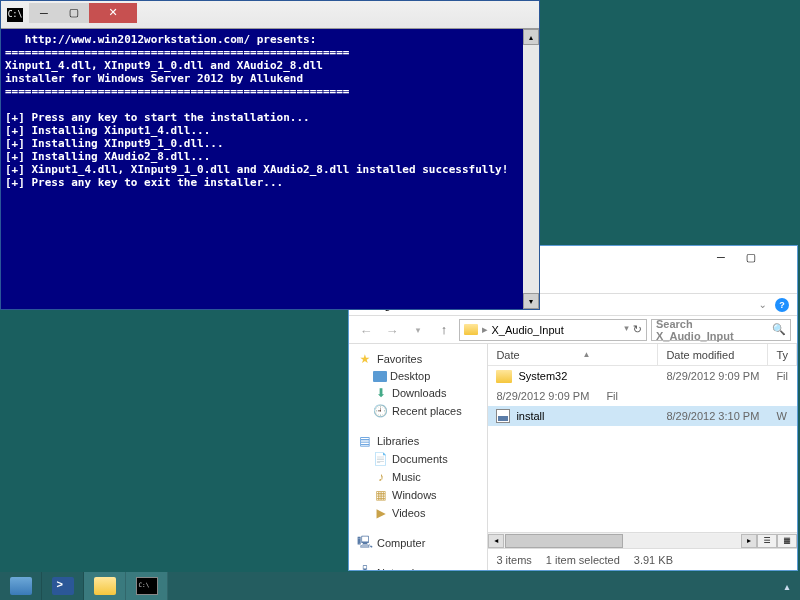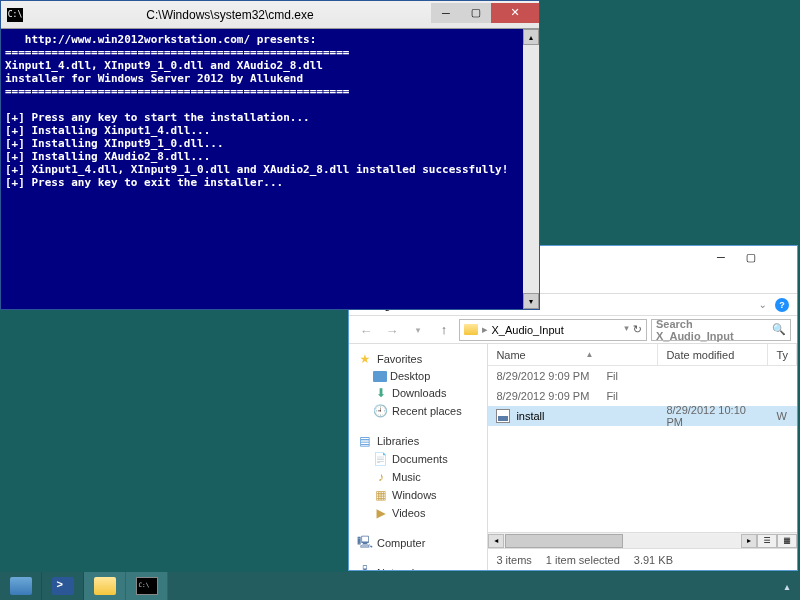--- a/index.html
+++ b/index.html
@@ -170,41 +170,45 @@
       <div class="nav-group">
         <div class="nav-header">
             <span class="nav-icon" style="color:#5a7ca8;">🖧</span>
             <span>Network</span>
           </div>
       </div>
     </div>
     <div class="exp-main">
       <div class="col-headers">
         <div class="col name">
-            <span>Name</span>
+            <span>Date</span>
             <span style="margin:0 auto;color:#888;font-size:8px;">▲</span>
           </div>
         <div class="col date">Date modified</div>
         <div class="col type">Ty</div>
       </div>
       <div class="file-list">
         <div class="file-row">
+          <div class="file-cell name">
+              <span class="folder-ico"></span>
+              <span>System32</span>
+            </div>
           <div class="file-cell date">8/29/2012 9:09 PM</div>
           <div class="file-cell type">Fil</div>
         </div>
         <div class="file-row">
           <div class="file-cell date">8/29/2012 9:09 PM</div>
           <div class="file-cell type">Fil</div>
         </div>
         <div class="file-row selected">
           <div class="file-cell name">
               <span class="bat-ico"></span>
               <span>install</span>
             </div>
-          <div class="file-cell date">8/29/2012 10:10 PM</div>
+          <div class="file-cell date">8/29/2012 3:10 PM</div>
           <div class="file-cell type">W</div>
         </div>
       </div>
       <div class="exp-scroll-h">
         <span class="sbtn">◂</span>
         <div class="strack">
             <div class="sthumb"></div>
           </div>
         <span class="sbtn">▸</span>
         <div class="view-toggle">
@@ -217,21 +221,20 @@
         <span>1 item selected</span>
         <span>3.91 KB</span>
       </div>
     </div>
   </div>
 </div>
 
 <div class="cmd-window">
   <div class="cmd-titlebar">
     <span class="cmd-icon">C:\</span>
-    <span class="cmd-title">C:\Windows\system32\cmd.exe</span>
     <div class="winbtn min">─</div>
     <div class="winbtn max">▢</div>
     <div class="winbtn close">✕</div>
   </div>
   <div class="cmd-body">
     <div class="cmd-text">   http://www.win2012workstation.com/ presents:
 ====================================================
 Xinput1_4.dll, XInput9_1_0.dll and XAudio2_8.dll
 installer for Windows Server 2012 by Allukend
 ====================================================

